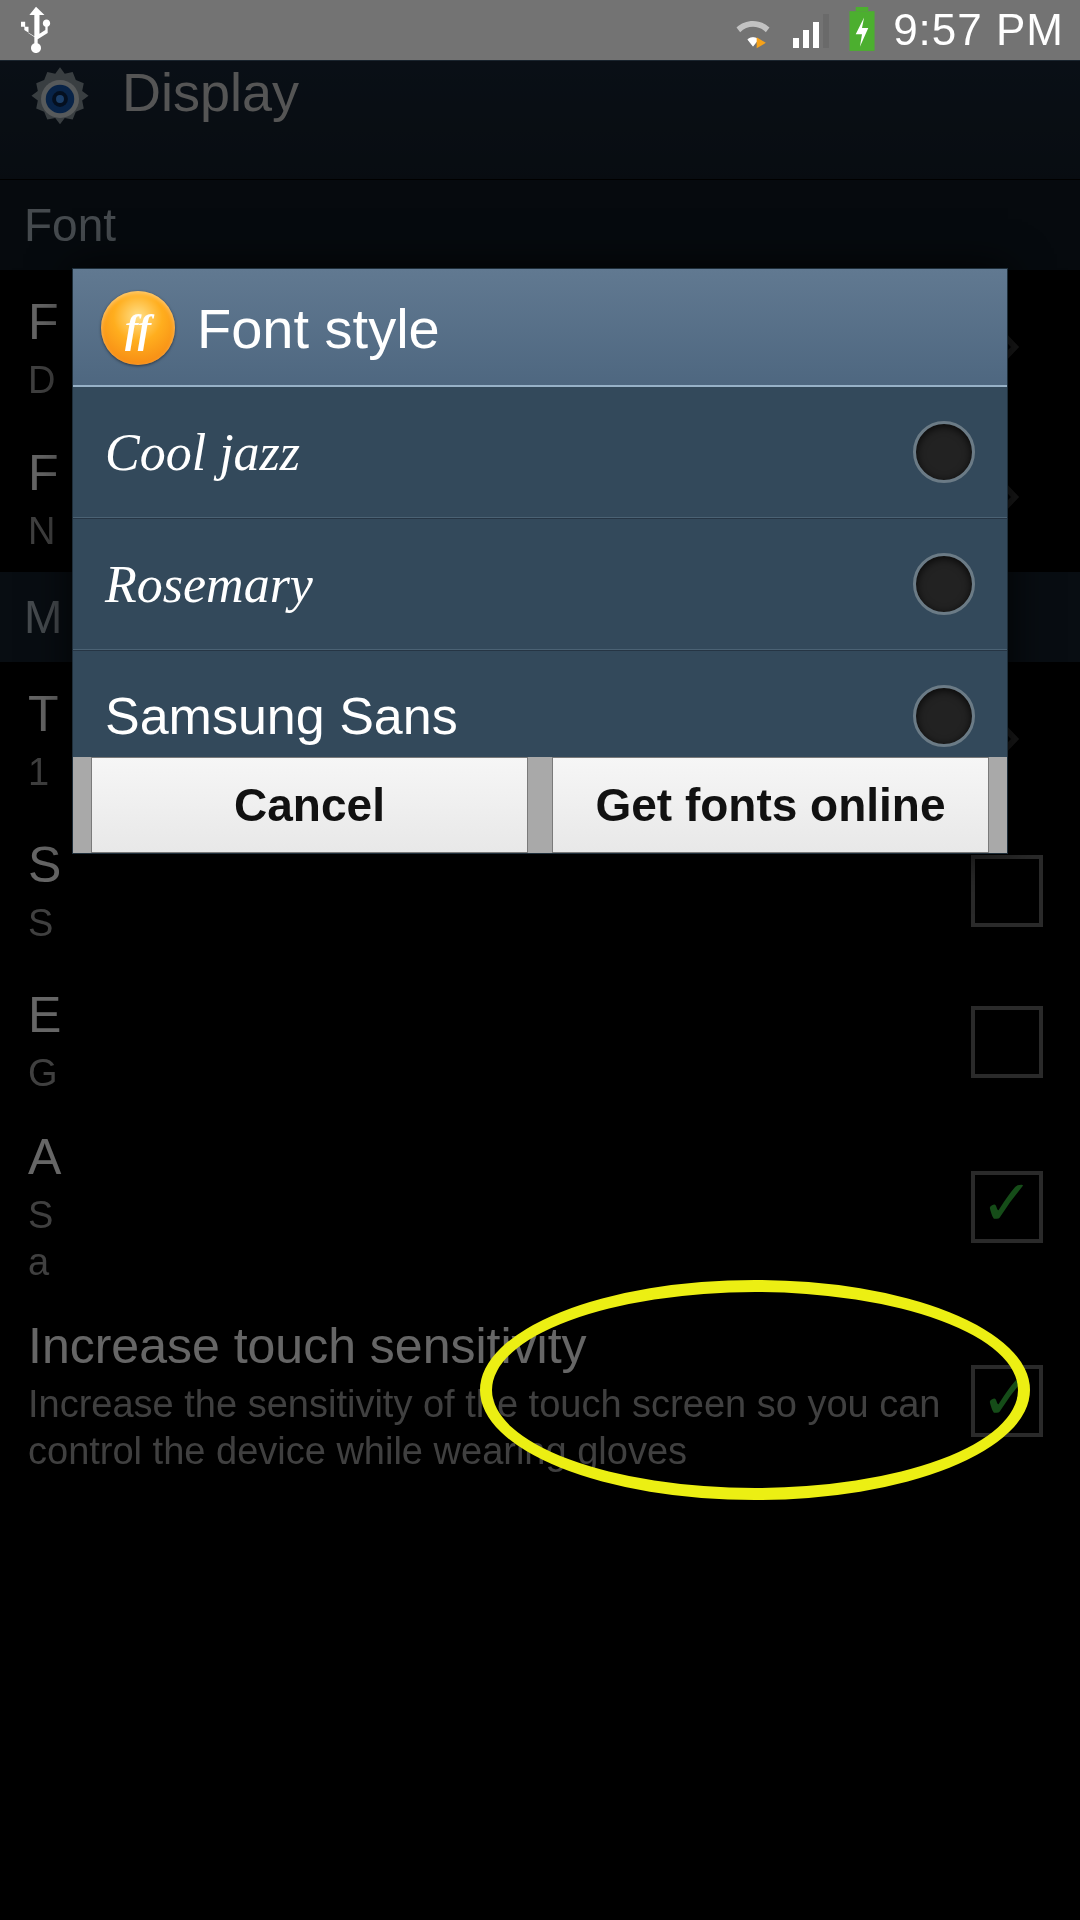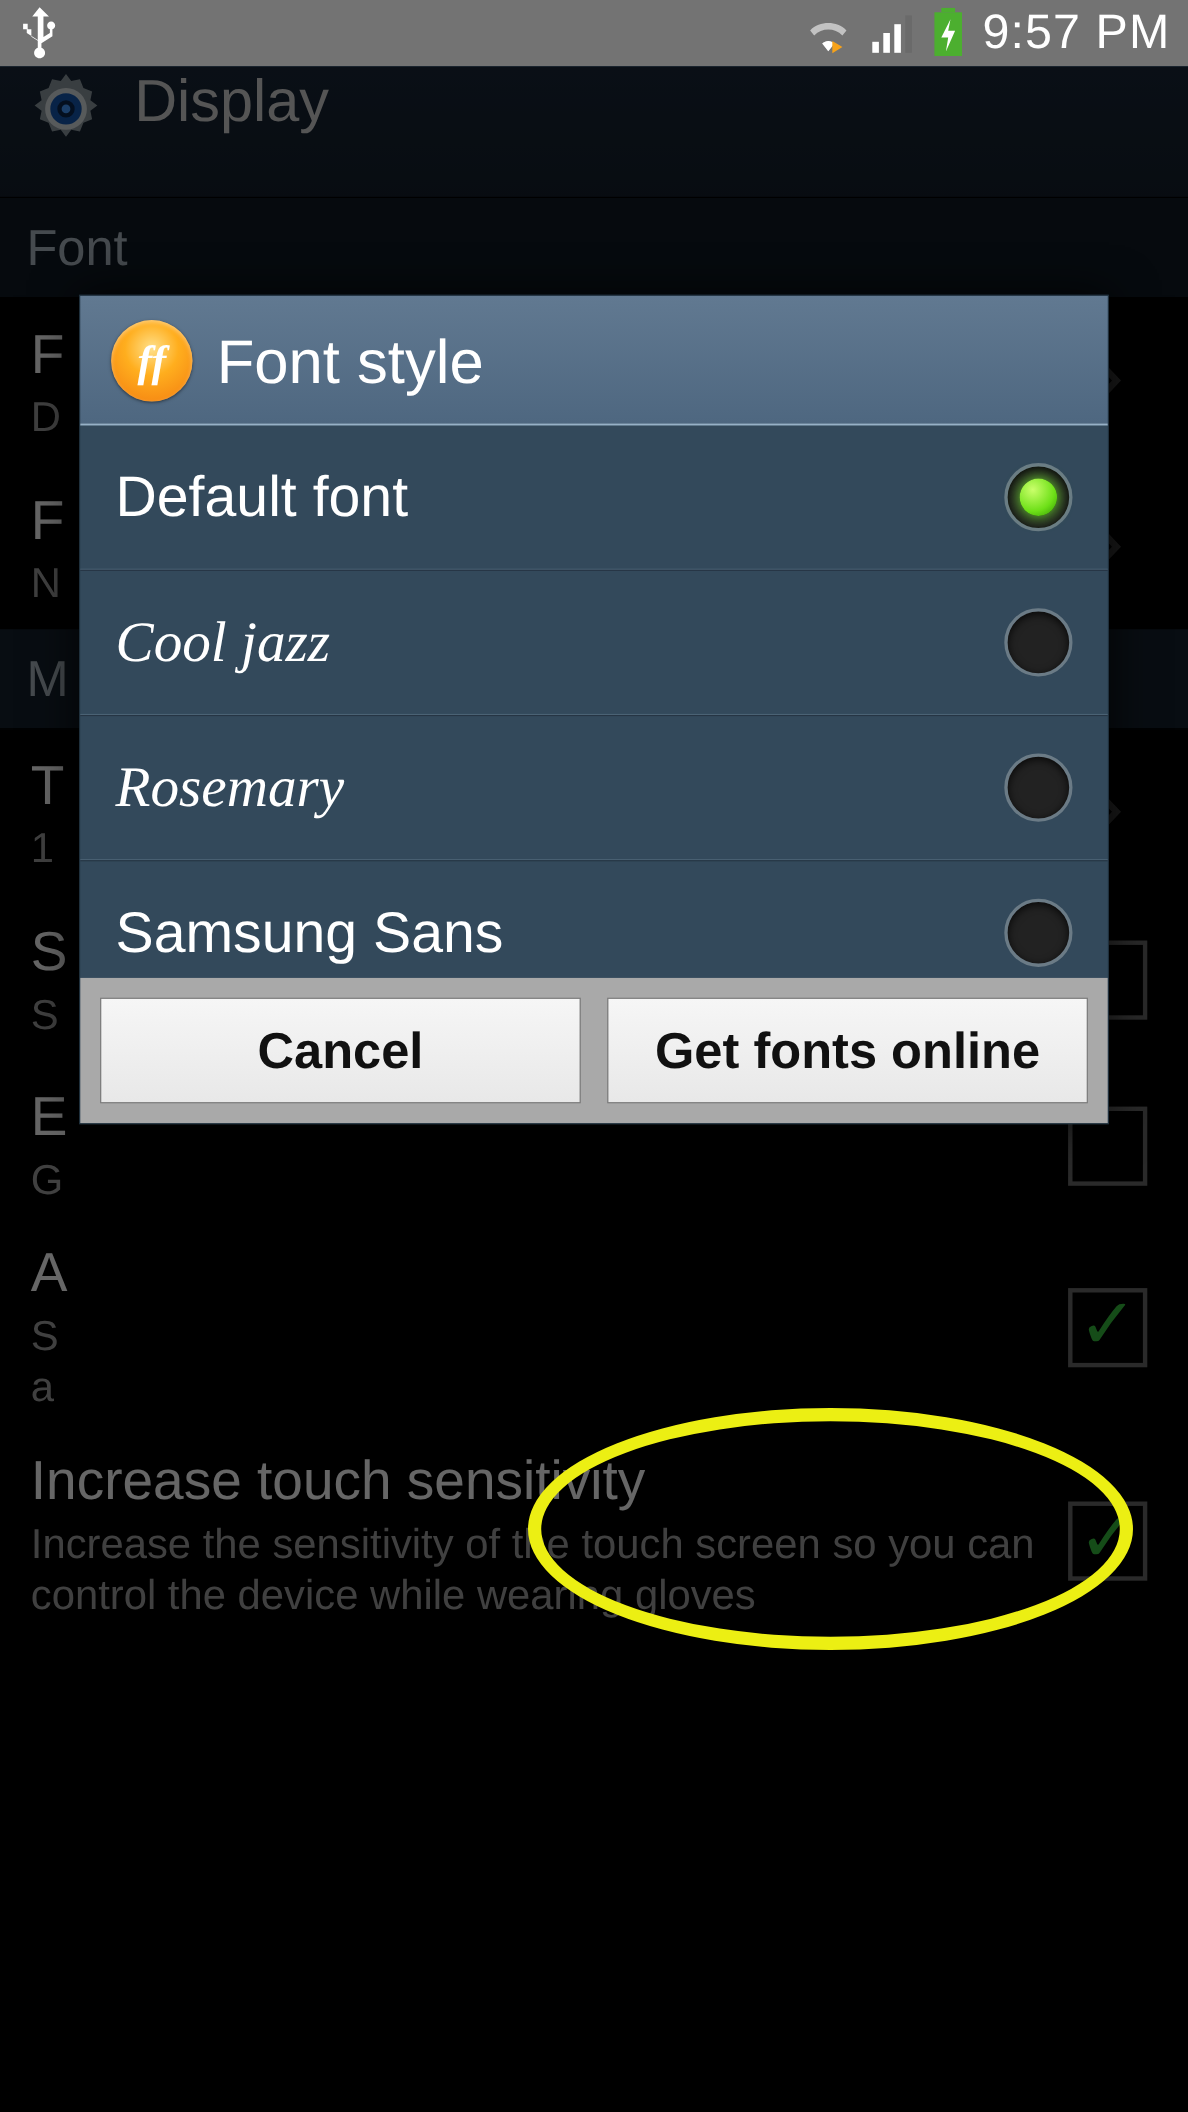--- a/index.html
+++ b/index.html
@@ -44,21 +44,21 @@
   .option:first-child { border-top: none; }
   .option .opt-label { flex:1; color:#fff; font-size: 52px; }
   .radio { width: 62px; height: 62px; border-radius: 50%; background: #222; border: 3px solid #6b7b86; position: relative; box-shadow: inset 0 2px 8px rgba(0,0,0,0.8); }
   .radio.selected::after { content:''; position:absolute; top:50%; left:50%; width:34px; height:34px; border-radius:50%; background: radial-gradient(circle at 35% 30%, #caff6b, #6ee018 60%, #2f9500); transform: translate(-50%,-50%); box-shadow: 0 0 14px rgba(124,255,50,0.9); }
 
   .font-choco { font-family: 'Comic Sans MS', cursive; }
   .font-cooljazz { font-family: 'Brush Script MT', 'Comic Sans MS', cursive; font-style: italic; }
   .font-rosemary { font-family: 'Brush Script MT', 'Comic Sans MS', cursive; font-style: italic; }
   .font-samsung { font-family: Arial, Helvetica, sans-serif; }
 
-  .dialog-buttons { background: #a9a9a9; display:flex; gap: 24px; padding: 18px 18px; }
+  .dialog-buttons { background: #a9a9a9; display:flex; gap: 24px; padding: 0 18px; }
   .dlg-btn { flex:1; height: 96px; background: linear-gradient(#f6f6f6,#e8e8e8); border: 1px solid #7a7a7a; color:#111; font-size: 46px; font-weight: bold; display:flex; align-items:center; justify-content:center; }
 
   
   .highlight-ellipse { position:absolute; width: 550px; height: 220px; border: 12px solid #ecef13; border-radius: 50%; pointer-events: none; z-index: 50; }
 </style>
 </head>
 <body>
 
 <div class="status-bar">
   <div class="left">
@@ -198,24 +198,20 @@
 
 <div class="dim-overlay"></div>
 
 <div class="dialog">
   <div class="dialog-header">
     <div class="ff-icon">ff</div>
     <div class="dtitle">Font style</div>
   </div>
   <div class="options">
     <div class="option">
-      <div class="opt-label">Default font</div>
-      <div class="radio selected"></div>
-    </div>
-    <div class="option">
       <div class="opt-label font-cooljazz">Cool jazz</div>
       <div class="radio"></div>
     </div>
     <div class="option">
       <div class="opt-label font-rosemary">Rosemary</div>
       <div class="radio"></div>
     </div>
     <div class="option" style="border-bottom:none; padding-bottom:10px;">
       <div class="opt-label font-samsung">Samsung Sans</div>
       <div class="radio"></div>

